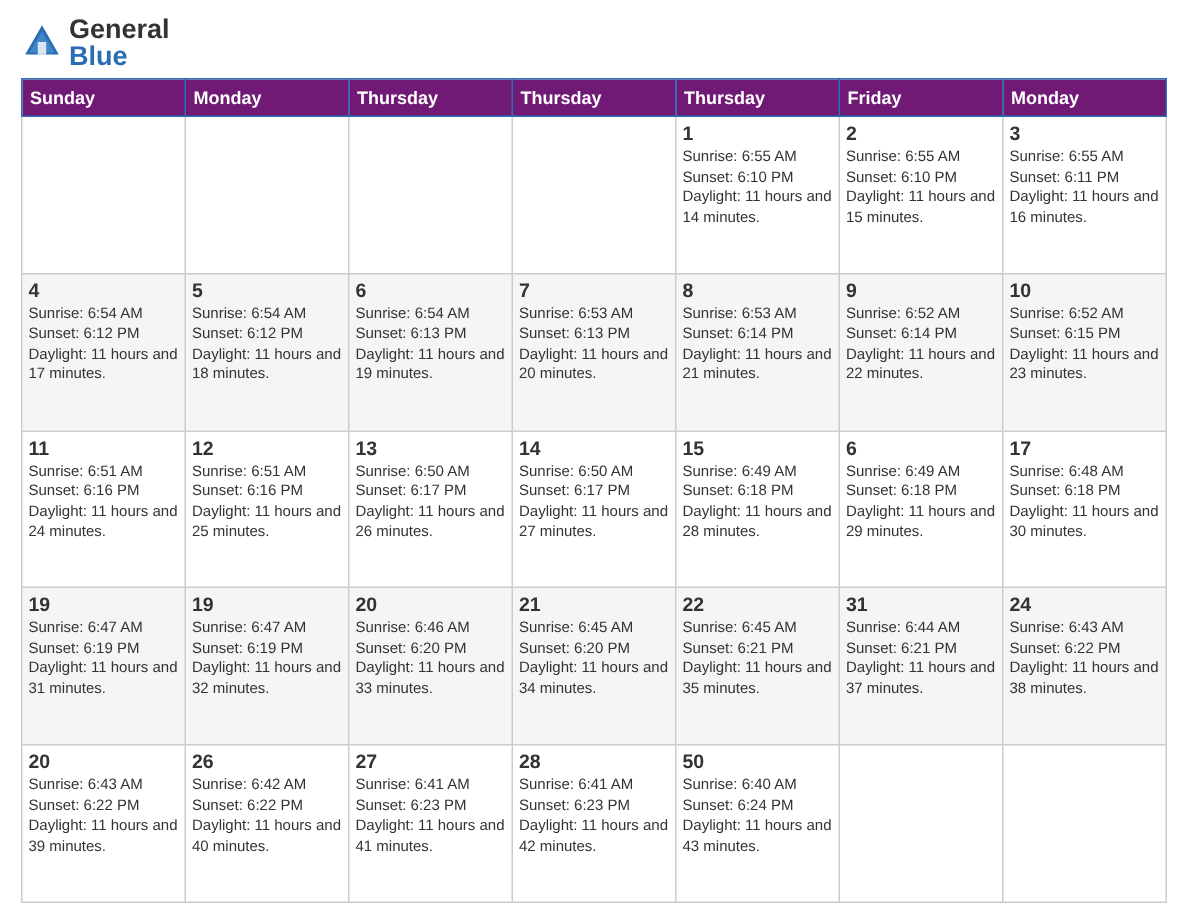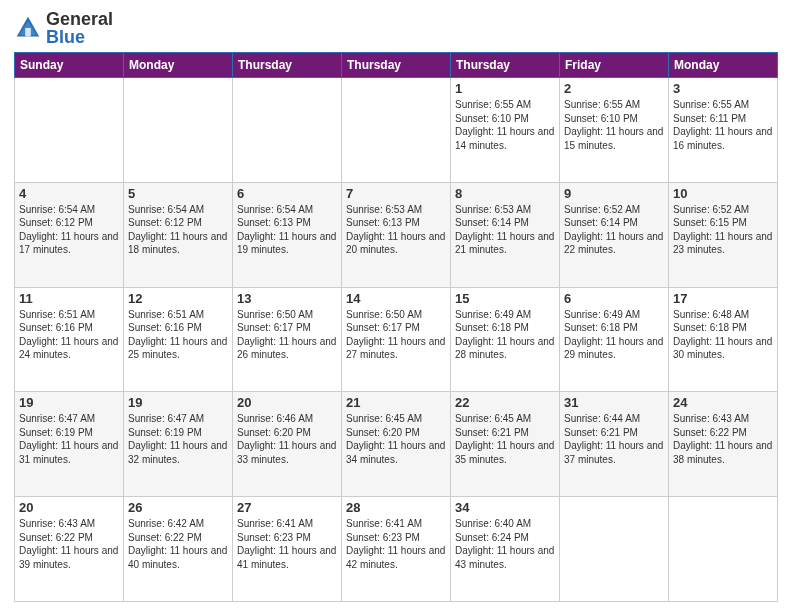--- a/index.html
+++ b/index.html
@@ -254,21 +254,21 @@
           </td>
           <td>
             <div class="cell-day">27</div>
             <div class="cell-info">Sunrise: 6:41 AM<br>Sunset: 6:23 PM<br>Daylight: 11 hours and 41 minutes.</div>
           </td>
           <td>
             <div class="cell-day">28</div>
             <div class="cell-info">Sunrise: 6:41 AM<br>Sunset: 6:23 PM<br>Daylight: 11 hours and 42 minutes.</div>
           </td>
           <td>
-            <div class="cell-day">34</div>
+            <div class="cell-day">50</div>
             <div class="cell-info">Sunrise: 6:40 AM<br>Sunset: 6:24 PM<br>Daylight: 11 hours and 43 minutes.</div>
           </td>
           <td class="empty"></td>
           <td class="empty"></td>
         </tr>
       </tbody>
   </table>
 </div>
 
 </body></html>

